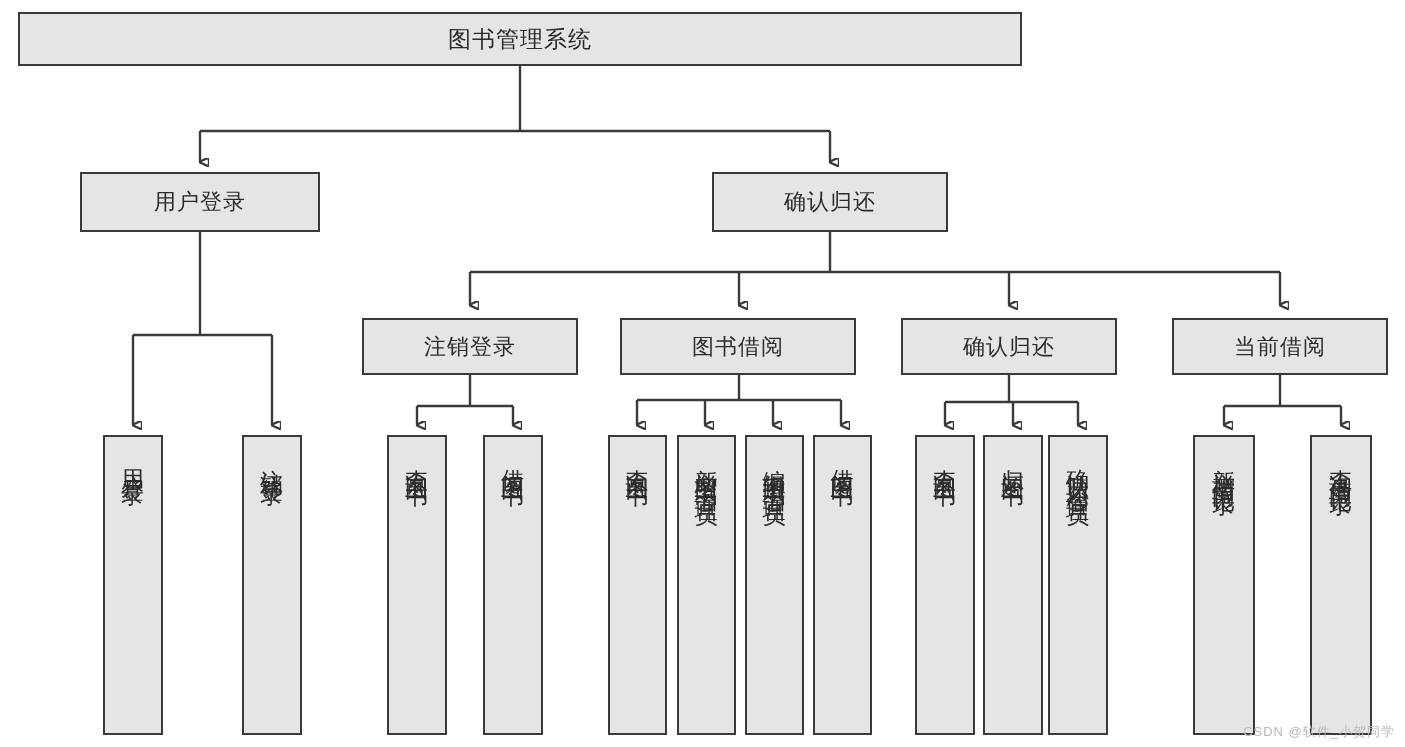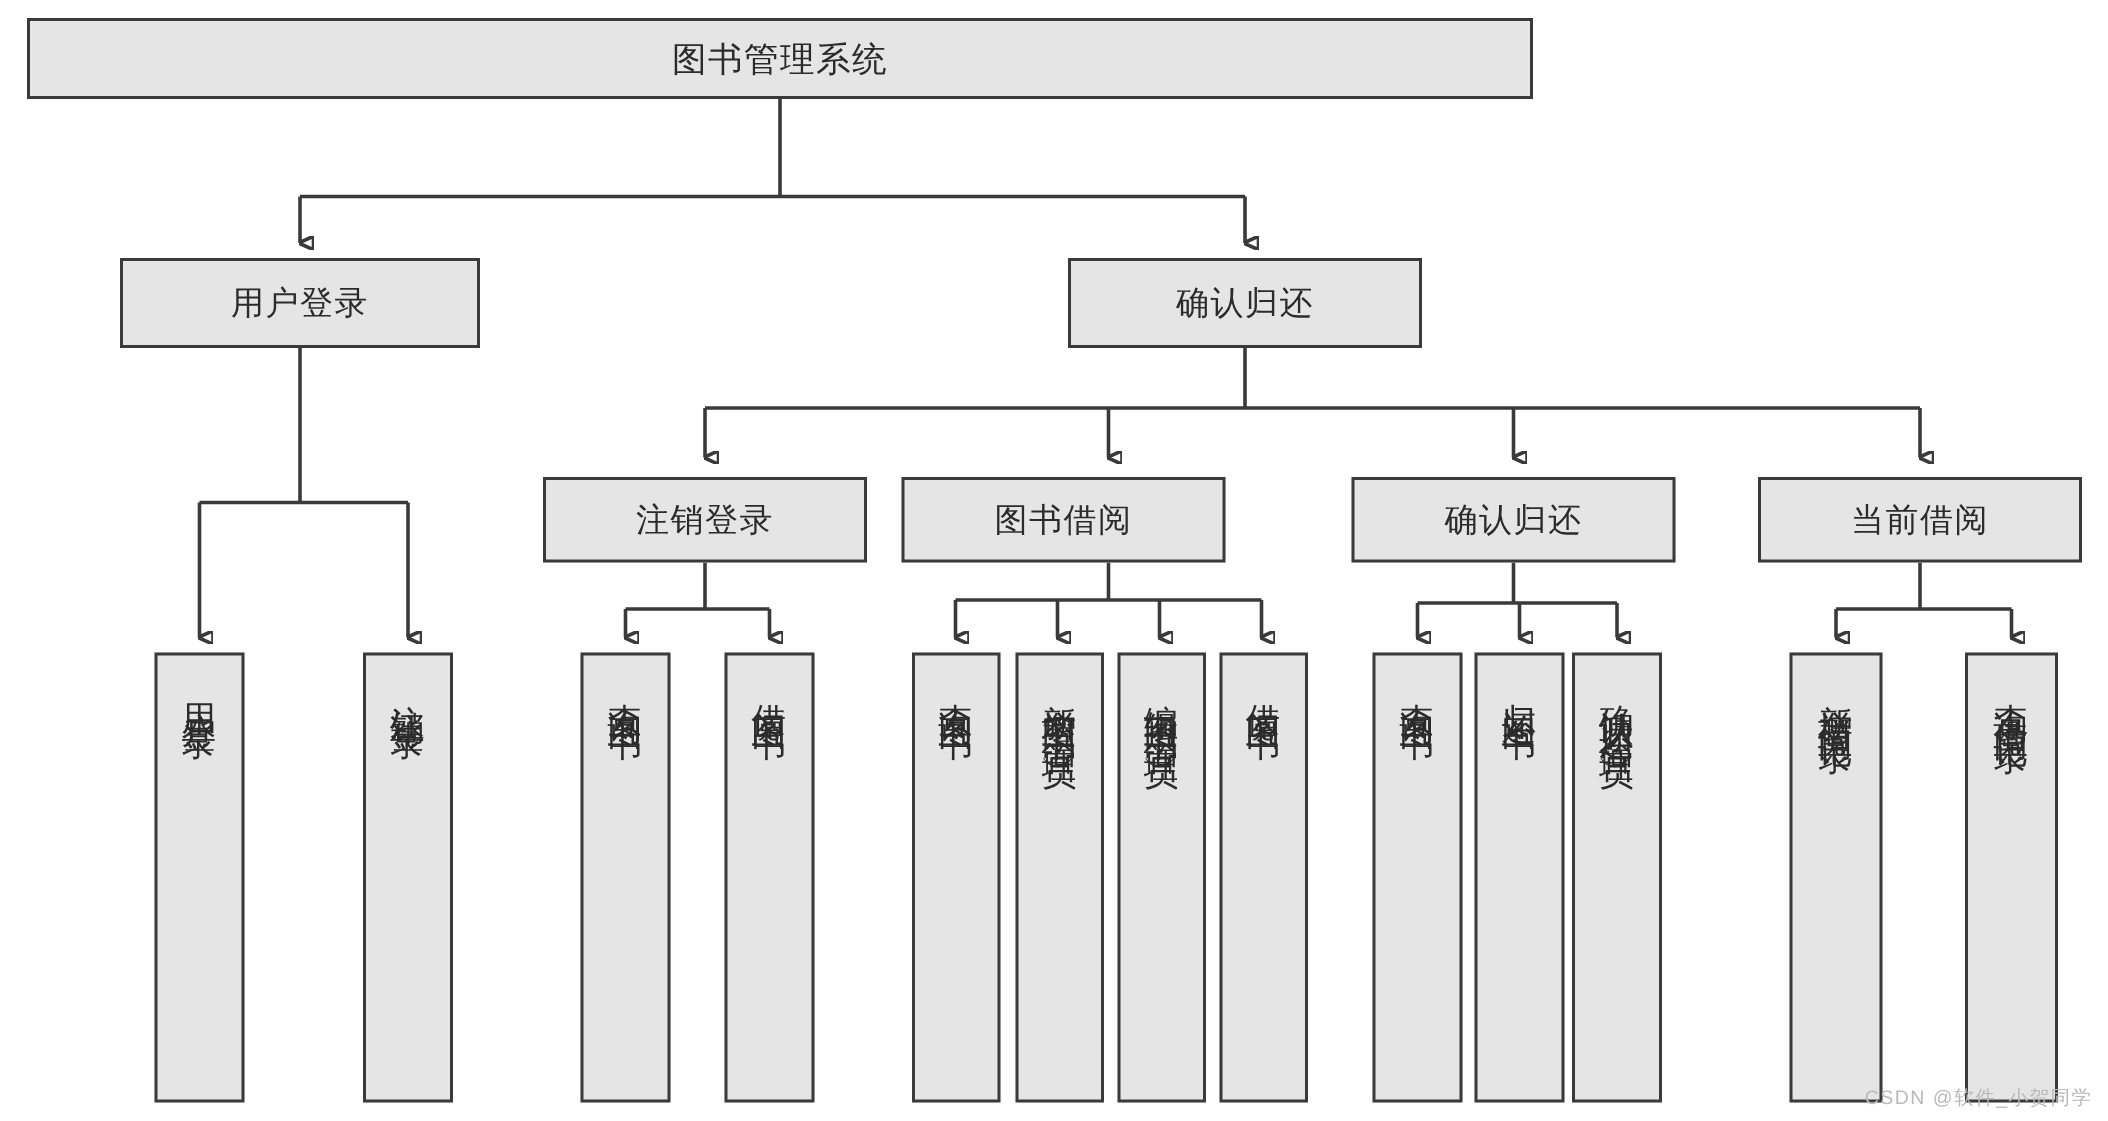--- a/index.html
+++ b/index.html
@@ -112,21 +112,21 @@
   <div class="node tier1" style="left:80px; top:172px; width:240px; height:60px;">
     <span class="label">用户登录</span>
   </div>
   <div class="node tier1" style="left:712px; top:172px; width:236px; height:60px;">
     <span class="label">确认归还</span>
   </div>
 
   <div class="node tier2" style="left:362px; top:318px; width:216px; height:57px;">
     <span class="label">注销登录</span>
   </div>
-  <div class="node tier2" style="left:601px; top:318px; width:216px; height:57px;">
+  <div class="node tier2" style="left:620px; top:318px; width:236px; height:57px;">
     <span class="label">图书借阅</span>
   </div>
   <div class="node tier2" style="left:901px; top:318px; width:216px; height:57px;">
     <span class="label">确认归还</span>
   </div>
   <div class="node tier2" style="left:1172px; top:318px; width:216px; height:57px;">
     <span class="label">当前借阅</span>
   </div>
 
   <div class="node vert" style="left:103px; top:435px; width:60px; height:300px;">

